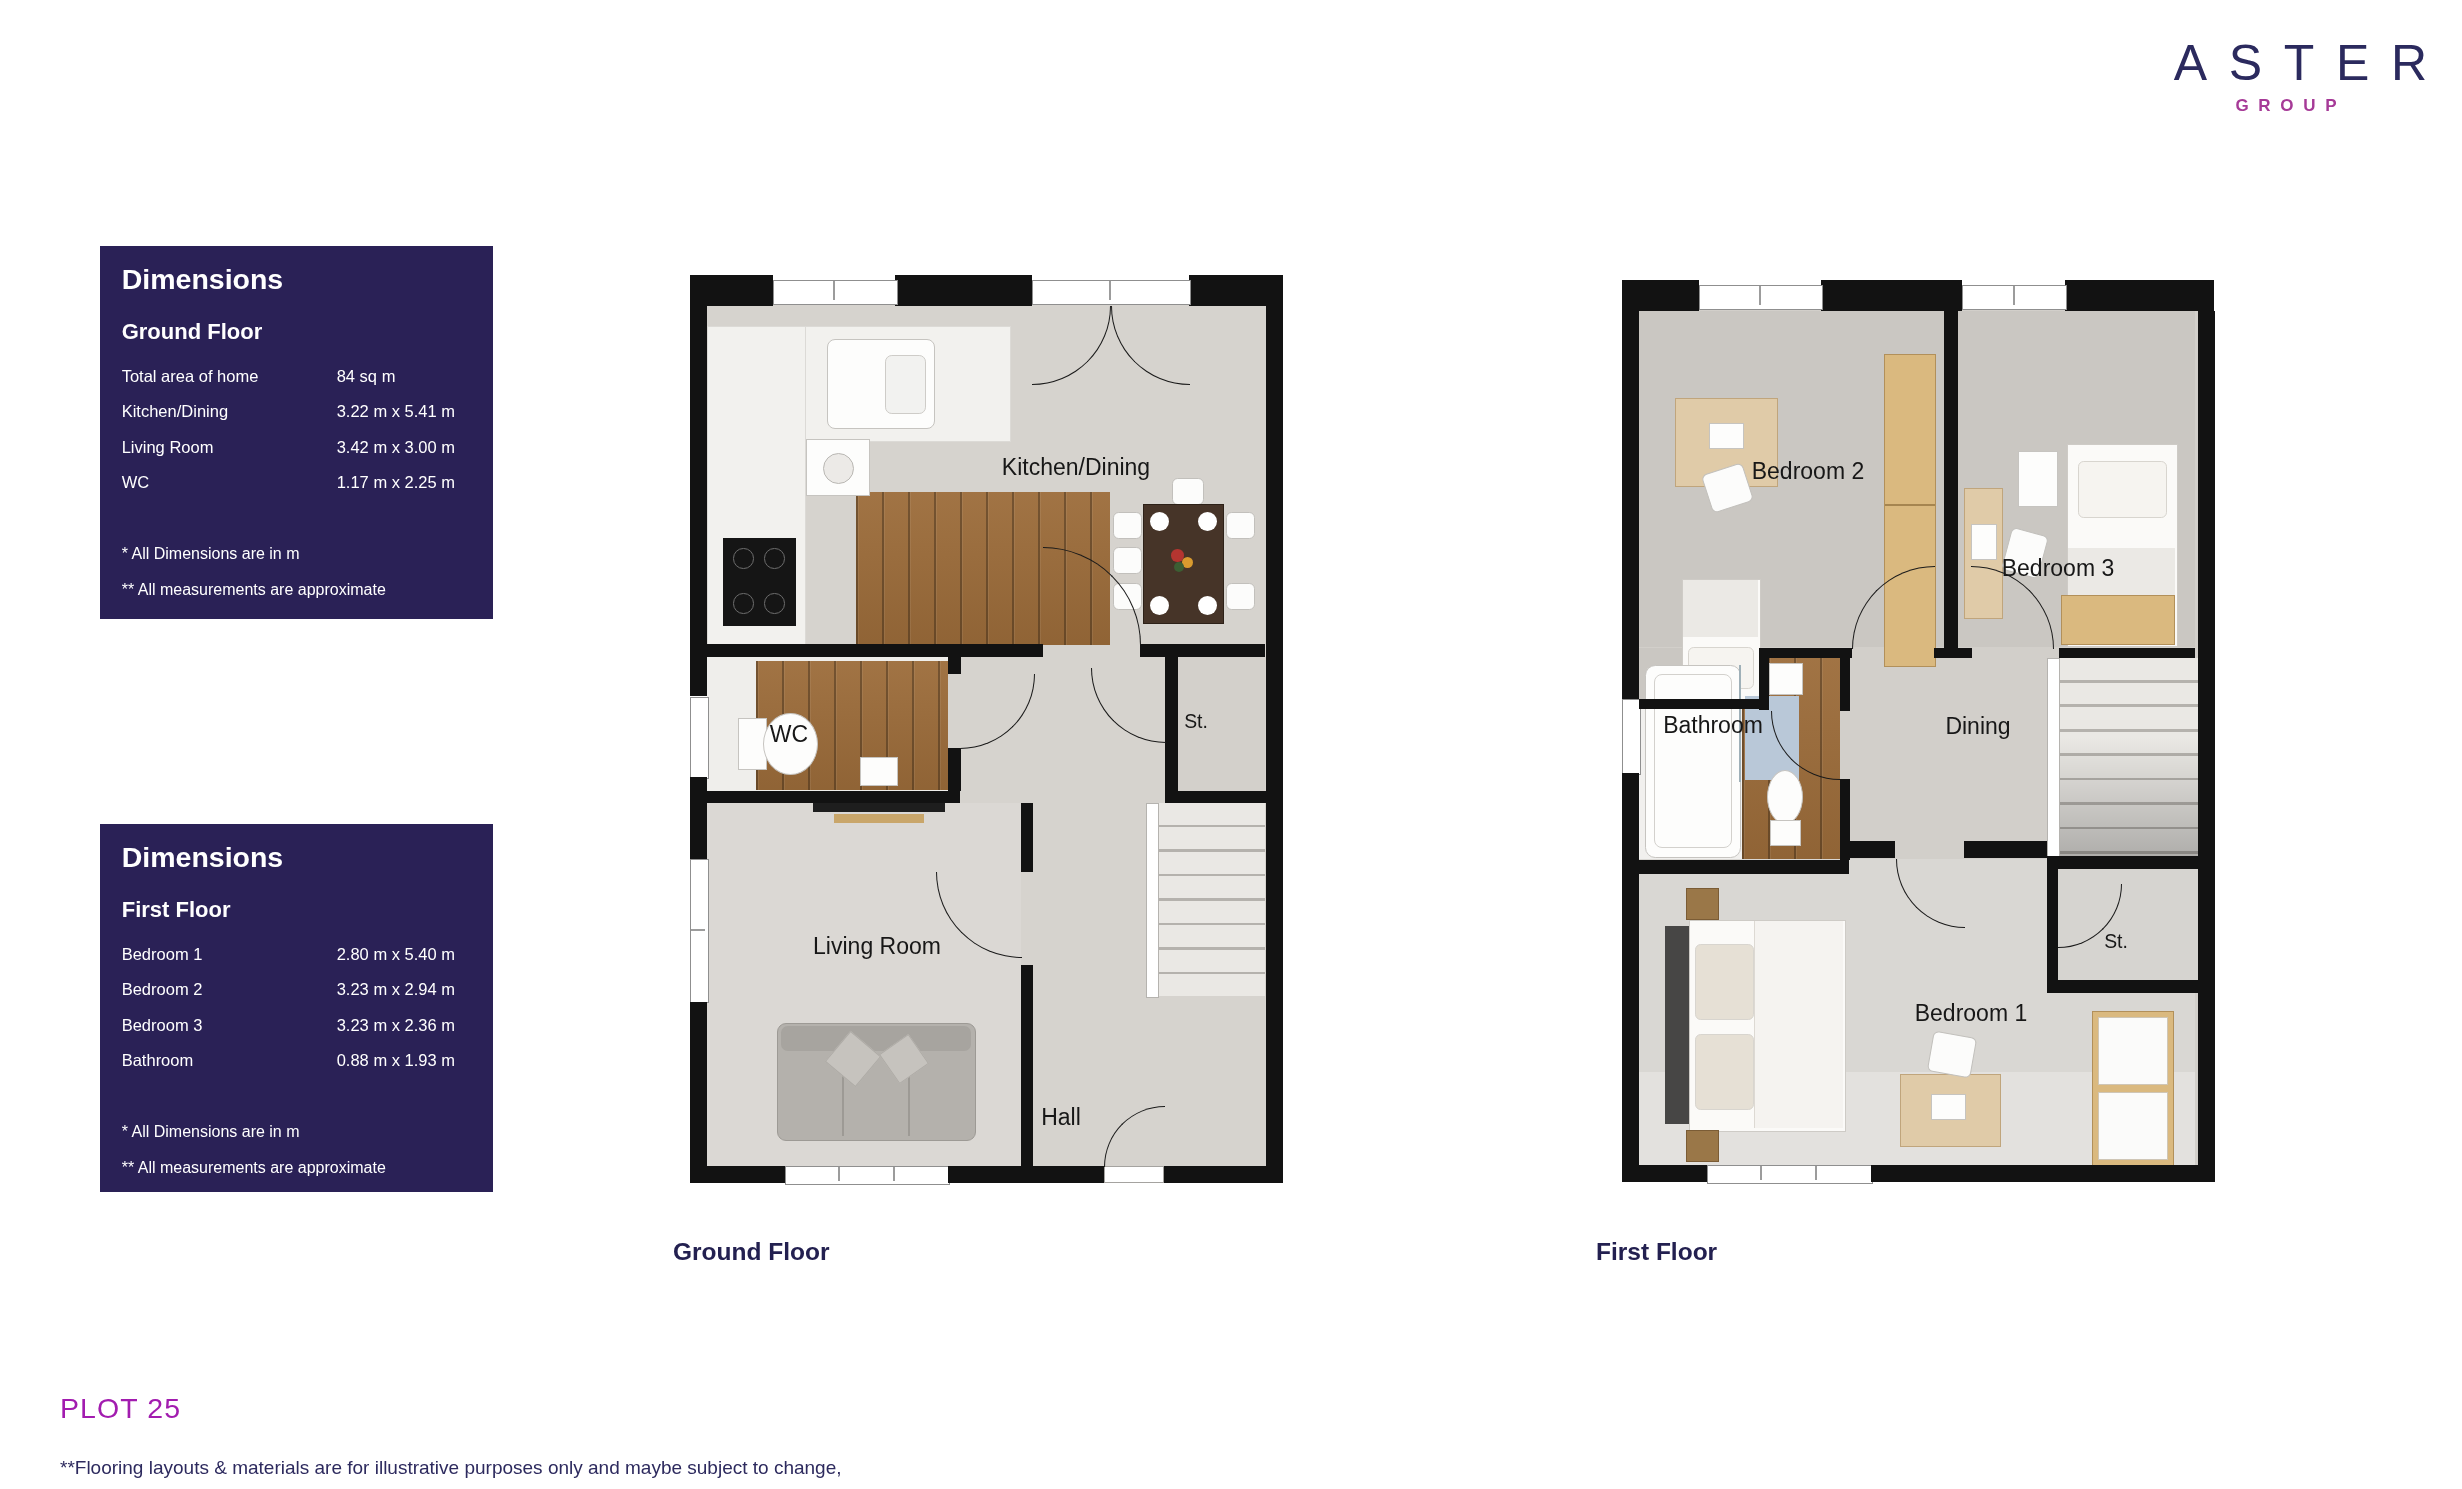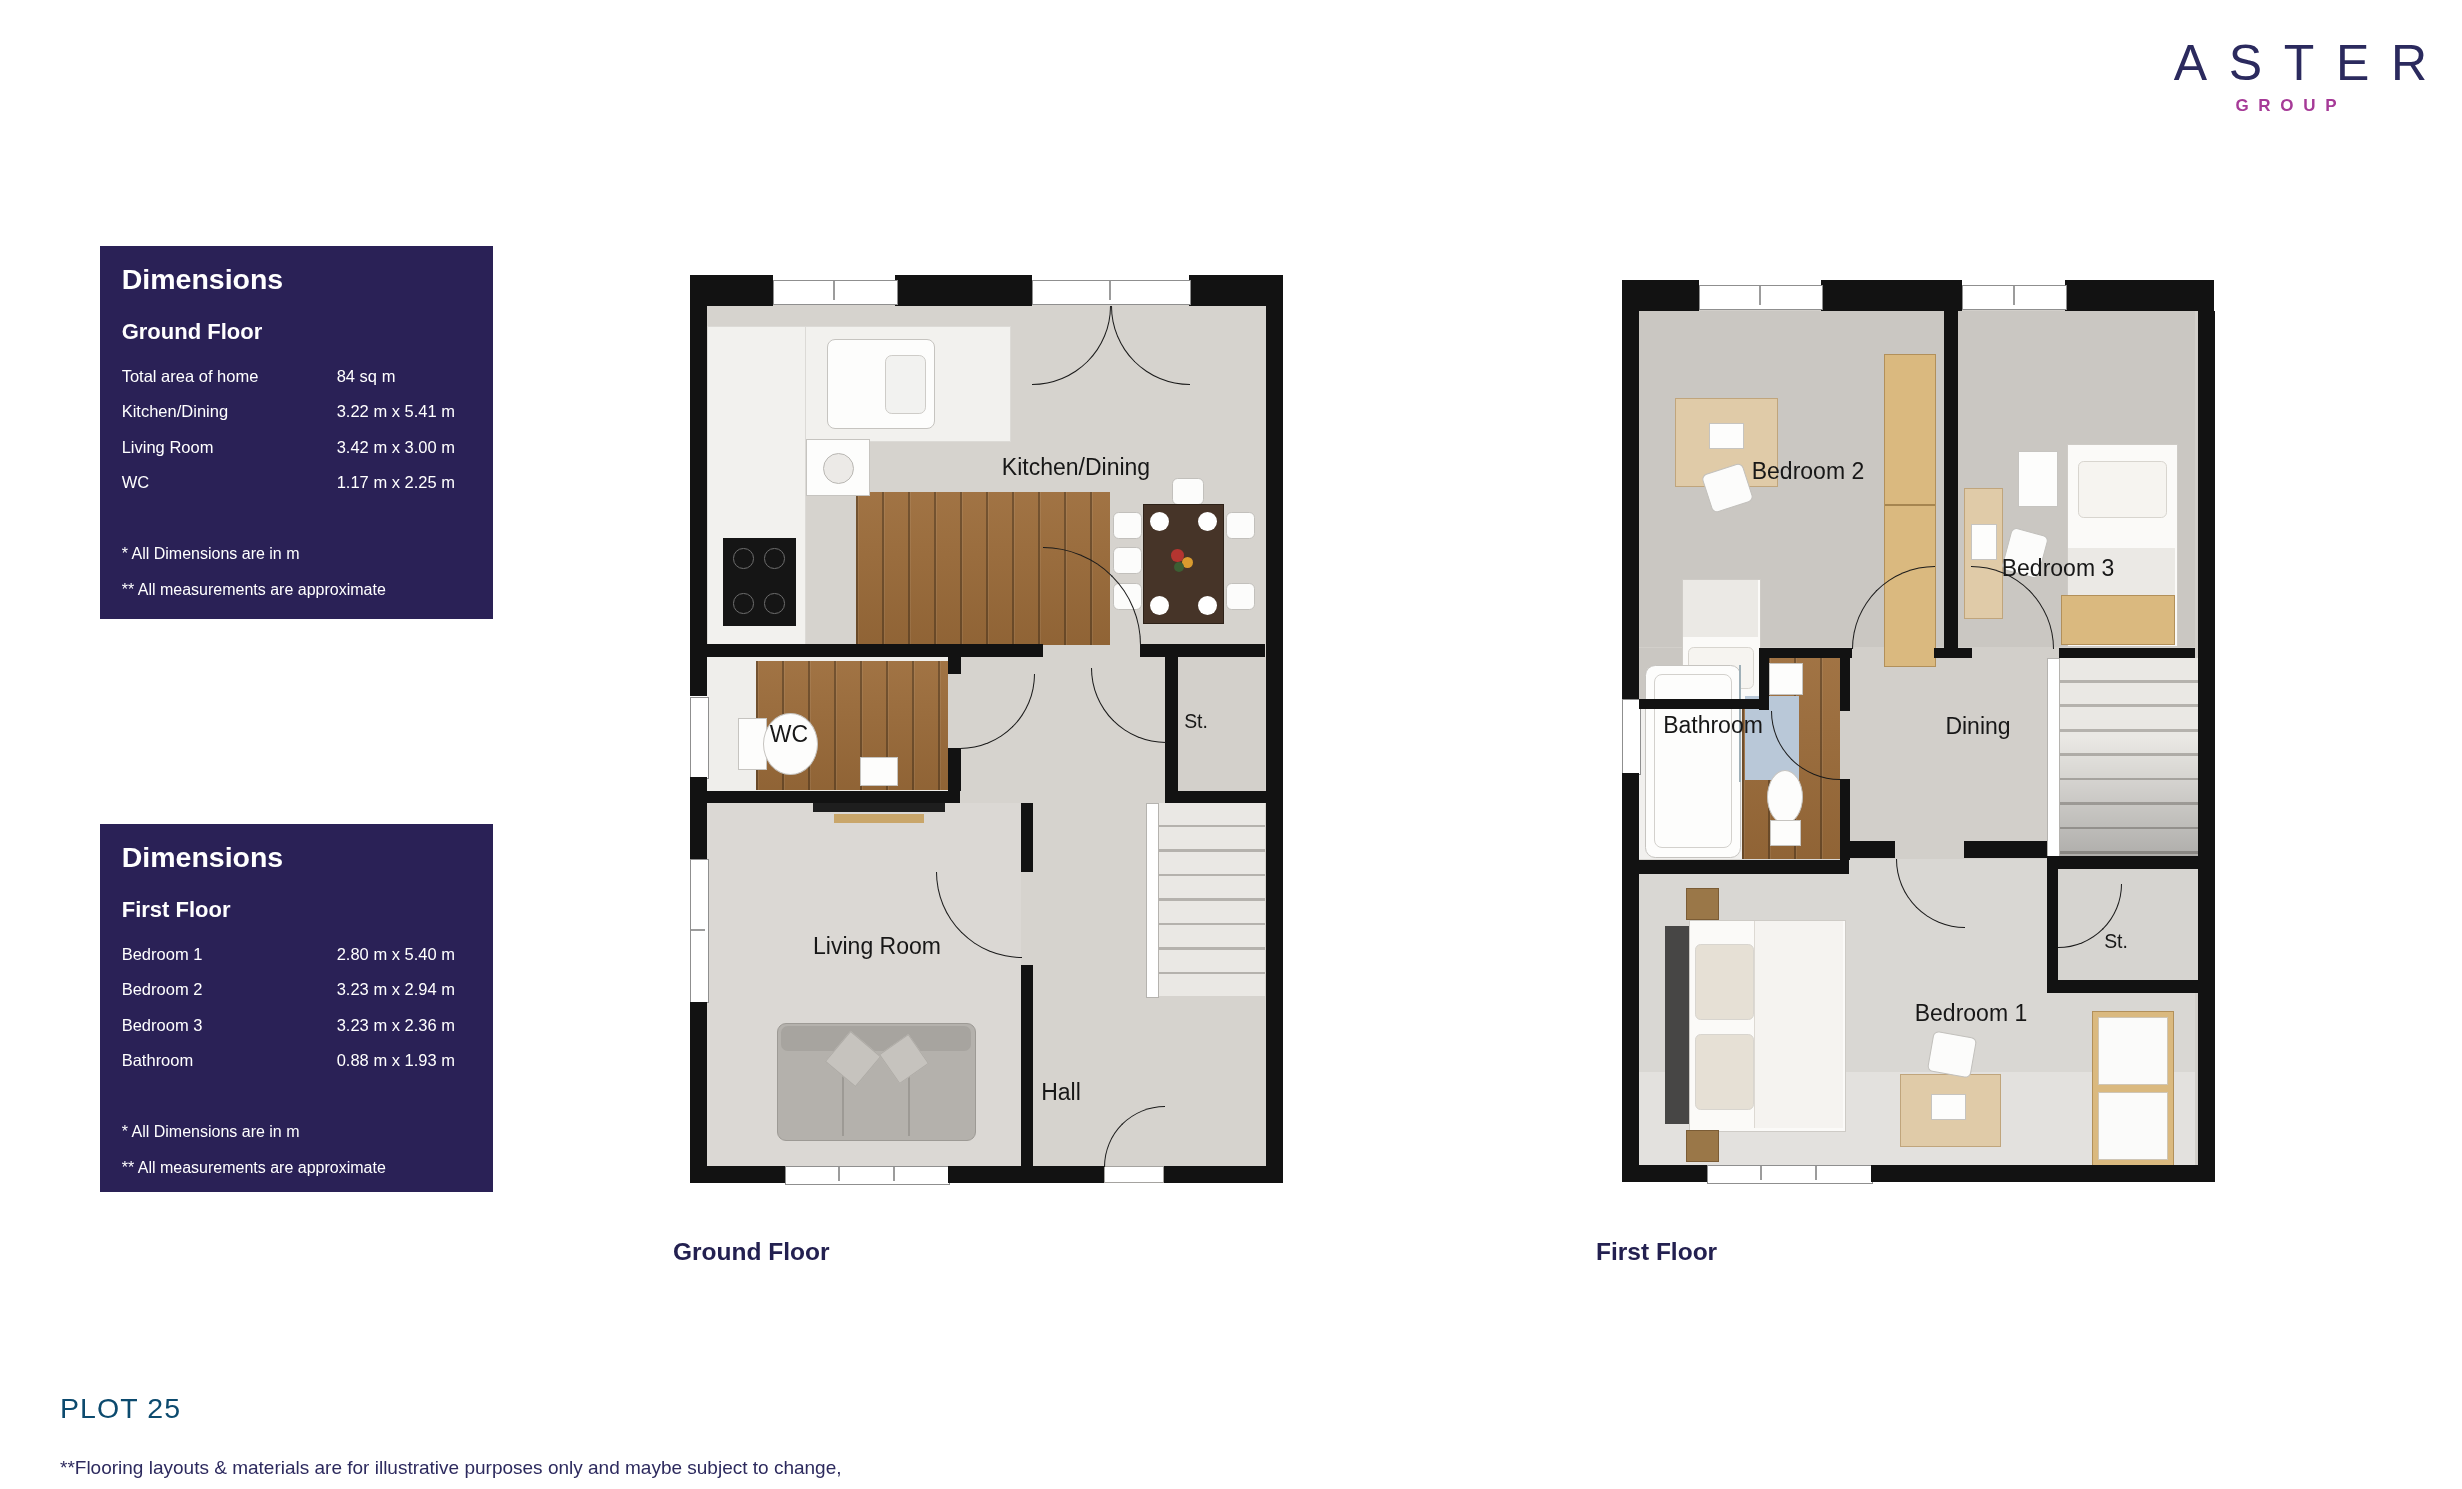--- a/index.html
+++ b/index.html
@@ -39,21 +39,21 @@
   .white-item{background:#fdfdfc;border:1.1px solid #c6c4c0;}
   .lwood{background:#dab97f;border:1.1px solid #b2905a;}
   .deskwood{background:#e0cba8;border:1.1px solid #c0a57c;}
   .chair{position:absolute;background:#fcfcfb;border:1.1px solid #c2c0bc;border-radius:5.7px;}
   .bedframe{position:absolute;background:#fbfaf8;border:1.1px solid #cecbc6;}
   .pillow{position:absolute;background:#f6f4f0;border:1.1px solid #d8d5cf;border-radius:5.7px;}
   .duvet{position:absolute;background:#ebe9e5;}
   
   .fcap{position:absolute;font-size:24.5px;font-weight:700;color:#232050;}
   .ftitle{position:absolute;left:60px;top:1347px;font-size:26px;font-weight:700;color:#272351;}
-  .fplot{position:absolute;left:60px;top:1392px;font-size:28.5px;font-weight:400;color:#0c4a6e;letter-spacing:1.1px;}
+  .fplot{position:absolute;left:60px;top:1392px;font-size:28.5px;font-weight:400;color:#a21caf;letter-spacing:1.1px;}
   .fdisc1{position:absolute;left:60px;top:1432px;font-size:19px;color:#2d2a5e;}
   .fdisc2{position:absolute;left:60px;top:1457px;font-size:19px;color:#2d2a5e;}
 </style>
 </head>
 <body>
 
 <div id="page">
 
   <div class="logo">
     <div class="brand">ASTER</div>
@@ -203,21 +203,21 @@
     <div class="arc arc-tr" style="left:353px;top:272px;width:97px;height:97px;"></div>
     <div class="arc arc-br" style="left:270px;top:399px;width:74px;height:74px;"></div>
     <div class="arc arc-bl" style="left:401px;top:393px;width:74px;height:74px;"></div>
     <div class="arc arc-bl" style="left:246px;top:597px;width:85px;height:85px;"></div>
     <div class="arc arc-tl" style="left:414px;top:831px;width:60px;height:60px;"></div>
 
     <div class="rlabel" style="left:386px;top:192px;">Kitchen/Dining</div>
     <div class="rlabel sm" style="left:506px;top:446px;">St.</div>
     <div class="rlabel" style="left:99px;top:459px;">WC</div>
     <div class="rlabel" style="left:187px;top:671px;">Living Room</div>
-    <div class="rlabel" style="left:371px;top:817px;">Hall</div>
+    <div class="rlabel" style="left:371px;top:842px;">Hall</div>
   </div>
 
   <div class="plan" style="left:1622px;top:280px;width:593px;height:902px;">
 
     <div class="floor" style="left:17px;top:17px;width:559px;height:868px;background:#d2cfca;"></div>
     <div class="floor" style="left:17px;top:31px;width:305px;height:336px;background:#cac7c2;"></div>
     <div class="floor" style="left:336px;top:31px;width:237px;height:336px;background:#cac7c2;"></div>
     <div class="floor" style="left:17px;top:378px;width:201px;height:203px;background:#f1f0ee;"></div>
     <div class="floor wood" style="left:120px;top:378px;width:98px;height:202px;"></div>
     <div class="floor" style="left:17px;top:368px;width:120px;height:51px;background:#cac7c2;"></div>

